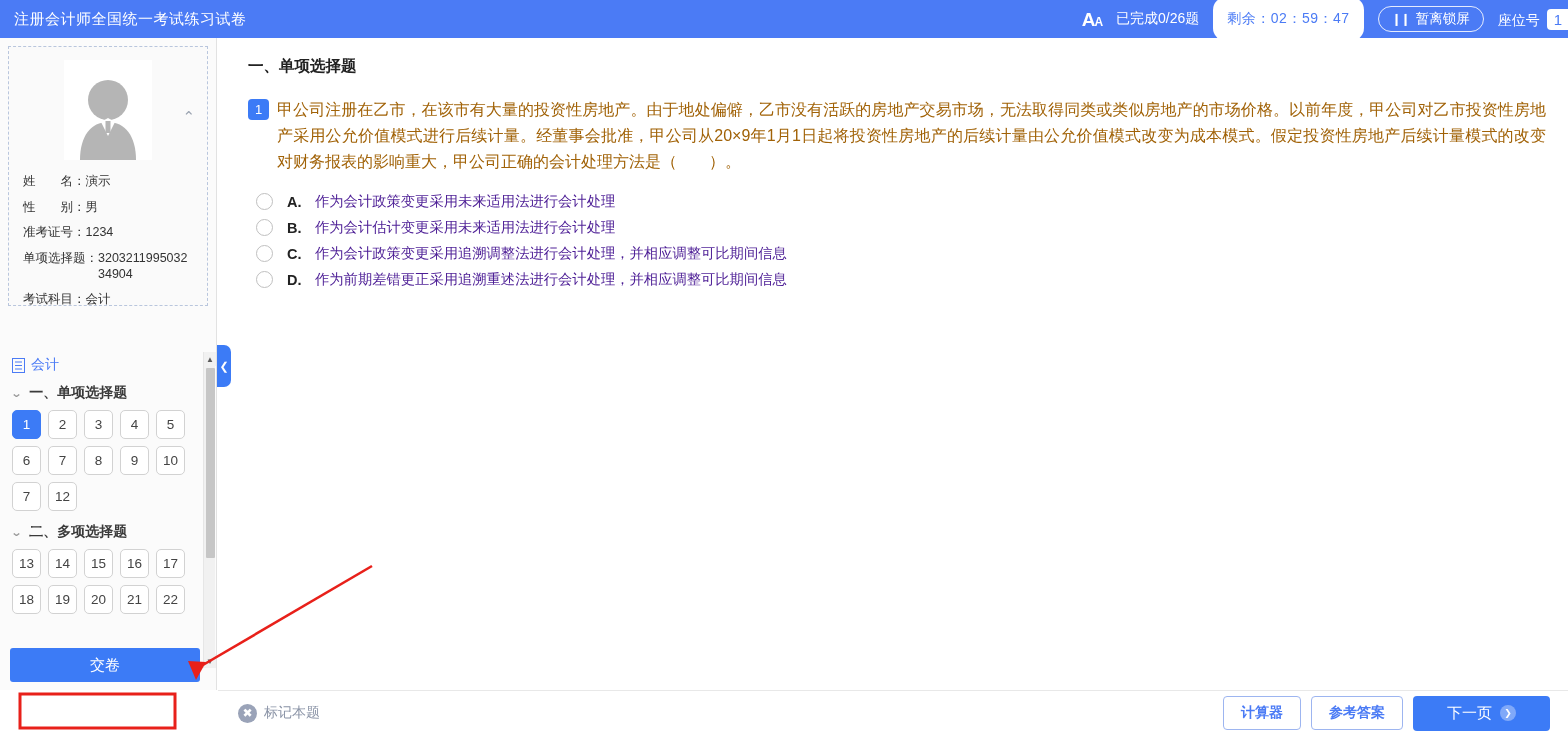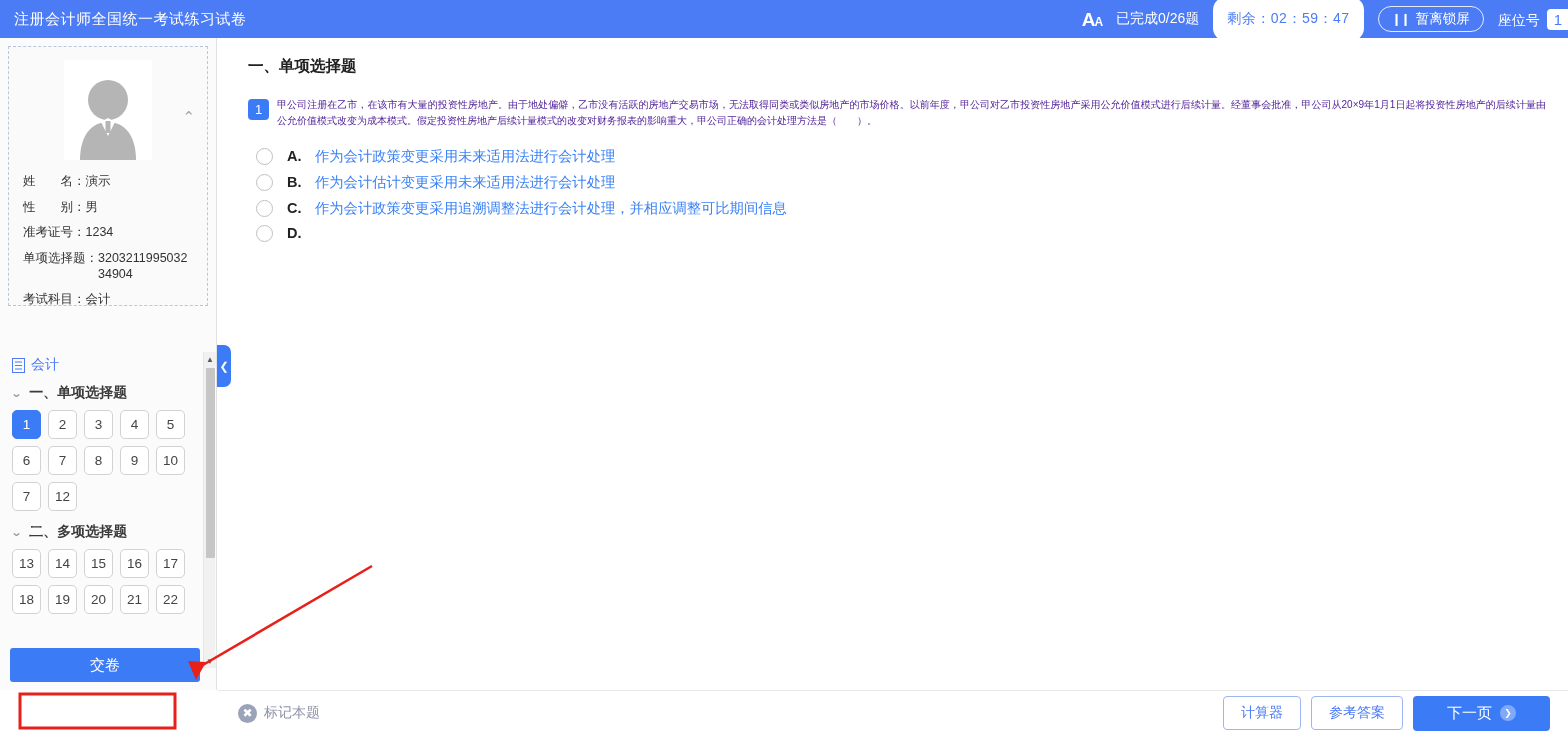--- a/index.html
+++ b/index.html
@@ -164,56 +164,57 @@
     line-height: 1.5;
   }
   #question-block { margin-top: 20px; display: flex; gap: 0; }
   #q-badge {
     flex: 0 0 auto; width: 21px; height: 21px; background: #3c7bf6;
     color: #fff; border-radius: 4px; font-size: 13px;
     display: flex; align-items: center; justify-content: center;
     margin-top: 2px;
   }
   #q-stem {
-    font-size: 10px; color: #4c1d95; line-height: 1.62; margin-left: 8px;
+    font-size: 16px; color: #a16207; line-height: 1.62; margin-left: 8px;
     text-align: justify;
   }
   #options { margin-top: 14px; }
   .option-row {
     display: flex; align-items: center; gap: 0; padding: 3.5px 0;
     cursor: pointer;
   }
   .radio {
     width: 17px; height: 17px; border: 1px solid #c0c0c0; border-radius: 50%;
     background: #fff; flex: 0 0 auto; margin-left: 8px;
   }
   .opt-letter {
     font-size: 14.5px; font-weight: bold; color: #222; margin-left: 14px;
     width: 18px;
   }
-  .opt-text { font-size: 14.3px; color: #3b82f6; margin-left: 10px; }
+  .opt-text { font-size: 14.3px; color: #4c1d95; margin-left: 10px; }
 
   
   #footer {
     position: absolute; left: 218px; bottom: 0; right: 0; height: 45px;
     background: #fff; border-top: 1px solid #e8e8e8;
     display: flex; align-items: center; padding: 0 18px 0 20px;
   }
   #mark-question { display: flex; align-items: center; gap: 7px; cursor: pointer; }
   .mark-icon {
     width: 19px; height: 19px; border-radius: 50%; background: #9aa3b8;
     display: flex; align-items: center; justify-content: center;
     color: #fff; font-size: 12px; font-weight: bold;
   }
   #mark-label { font-size: 14px; color: #8a93a6; }
   #footer-right { margin-left: auto; display: flex; align-items: center; gap: 10px; }
   .ghost-btn {
     border: 1px solid #9db5f0; color: #4b7bf5; background: #fff;
     border-radius: 4px; padding: 7px 17px; font-size: 14px; cursor: pointer;
     font-family: inherit;
+    font-weight: bold;
   }
   #next-btn {
     background: #3c7bf6; color: #fff; border: none; border-radius: 4px;
     padding: 8px 34px; font-size: 15px; cursor: pointer; font-family: inherit;
     display: flex; align-items: center; gap: 8px;
   }
   .circ-chev {
     width: 16px; height: 16px; border-radius: 50%; background: rgba(255,255,255,.35);
     display: flex; align-items: center; justify-content: center; font-size: 9px;
   }
@@ -365,20 +366,21 @@
       <span class="opt-text">作为会计估计变更采用未来适用法进行会计处理</span>
     </div>
     <div class="option-row">
       <span class="radio"></span>
       <span class="opt-letter">C.</span>
       <span class="opt-text">作为会计政策变更采用追溯调整法进行会计处理，并相应调整可比期间信息</span>
     </div>
     <div class="option-row">
       <span class="radio"></span>
       <span class="opt-letter">D.</span>
+      <span class="opt-text">作为前期差错更正采用追溯重述法进行会计处理，并相应调整可比期间信息</span>
     </div>
   </div>
 </div>
 
 <div id="footer">
   <div id="mark-question">
     <span class="mark-icon">✖</span>
     <span id="mark-label">标记本题</span>
   </div>
   <div id="footer-right">

